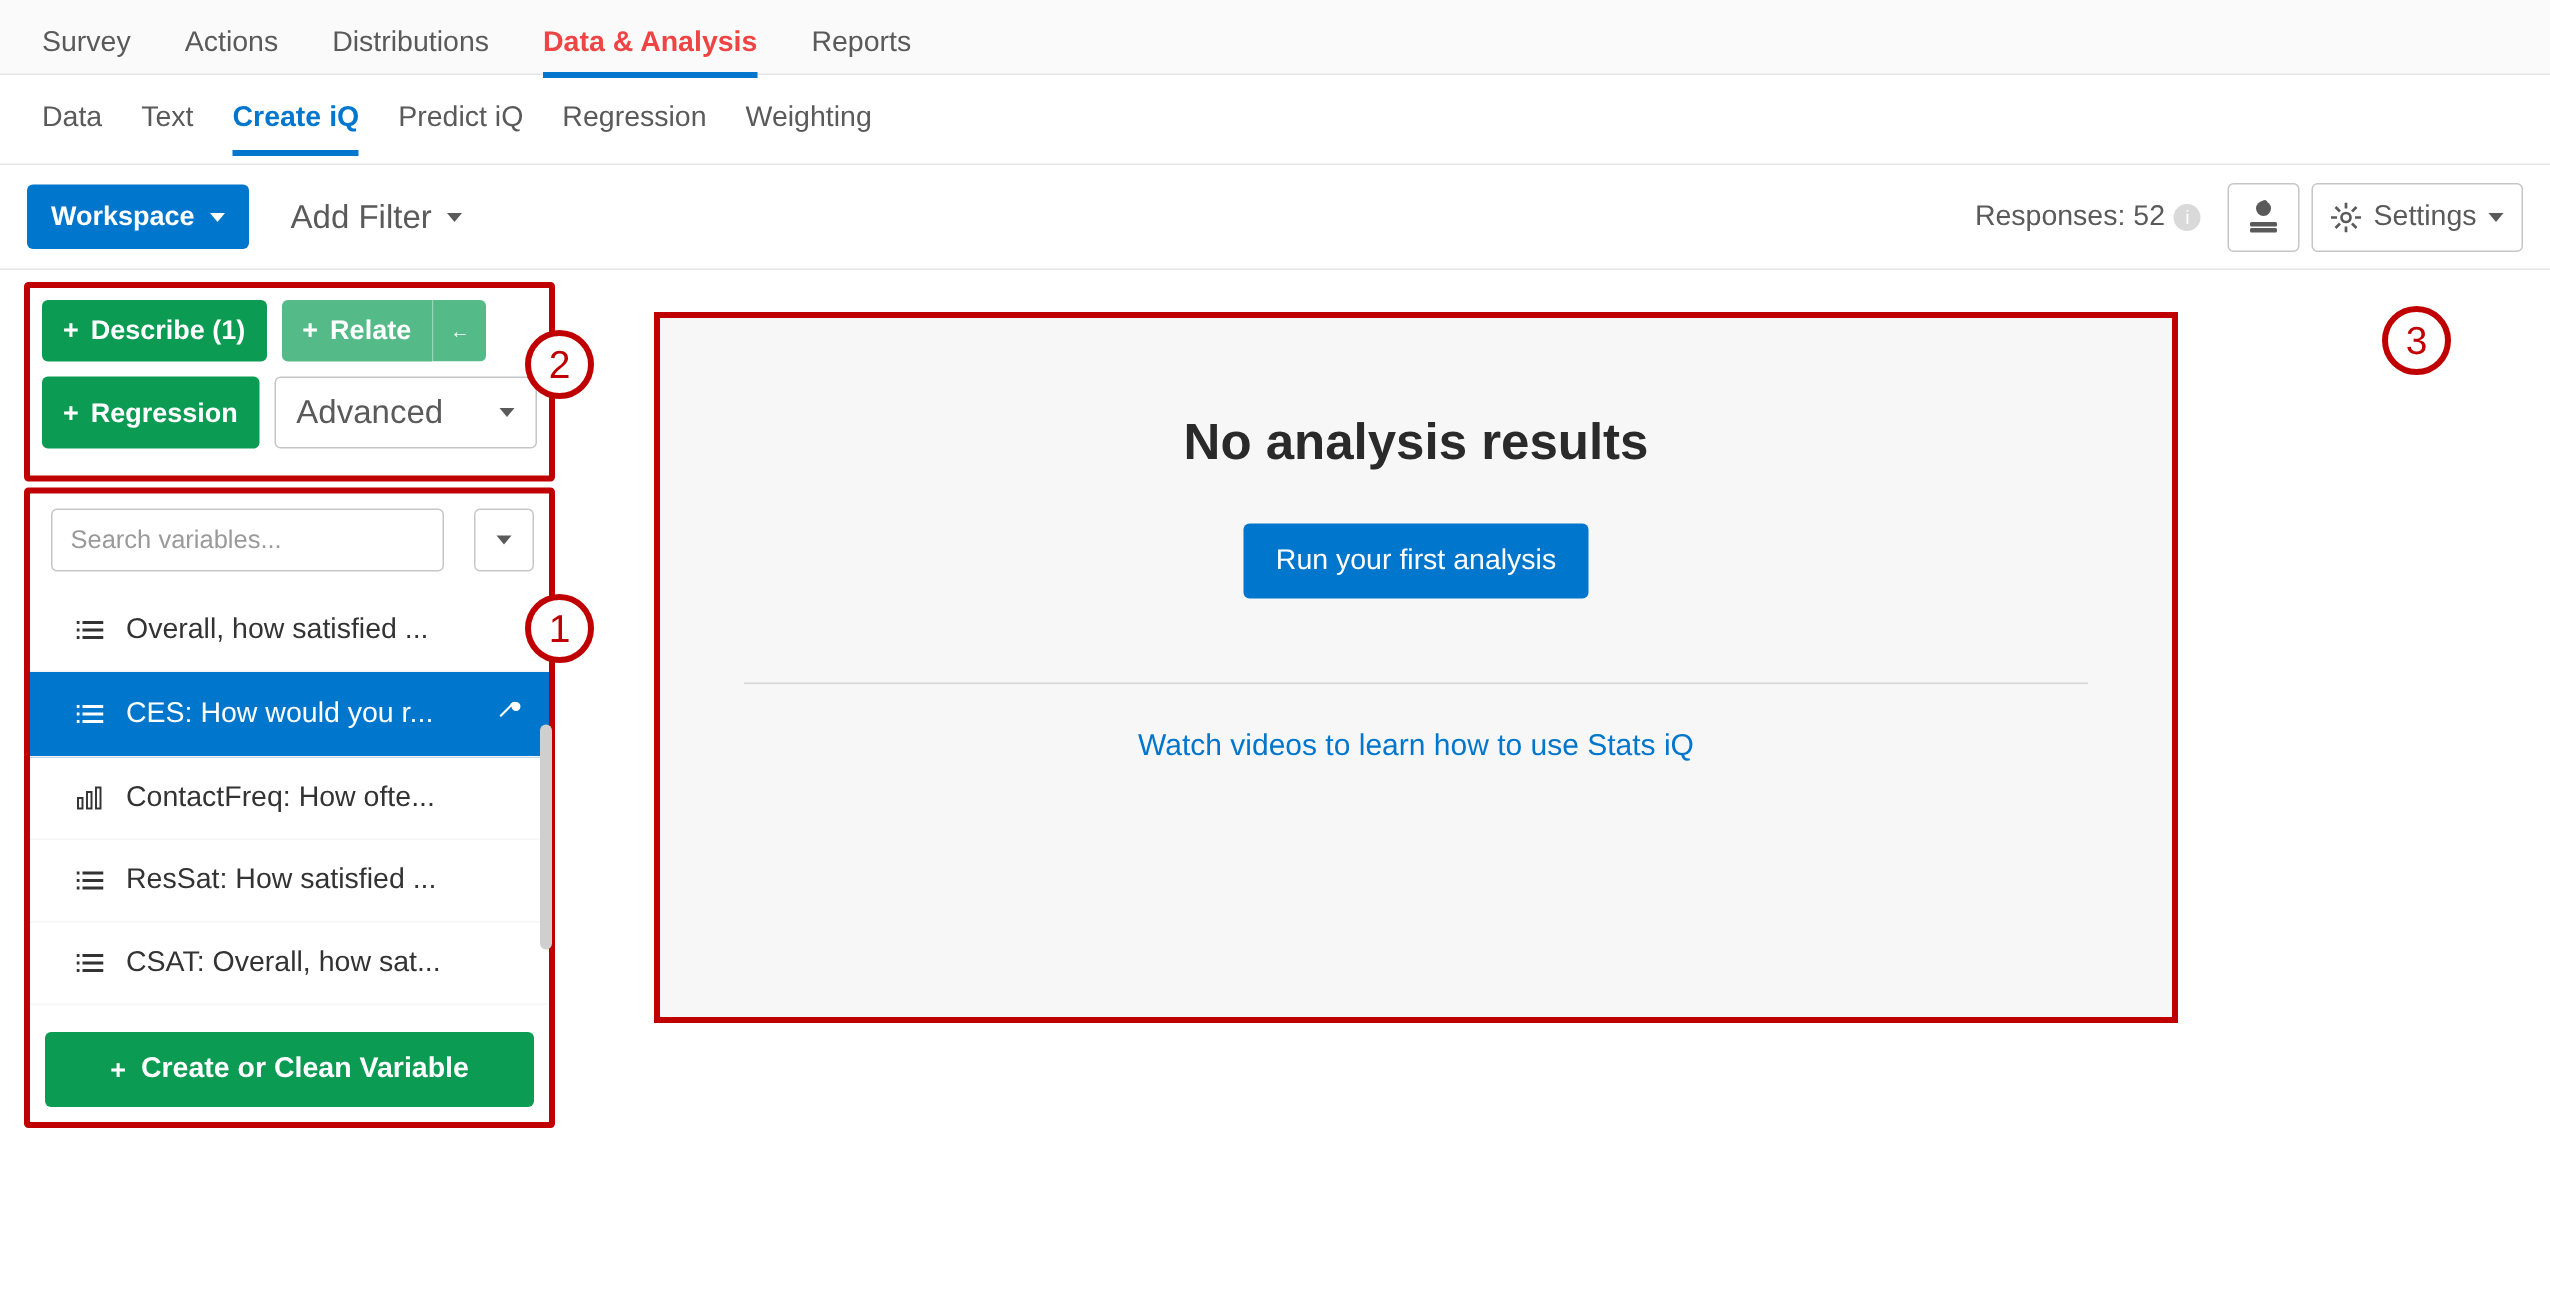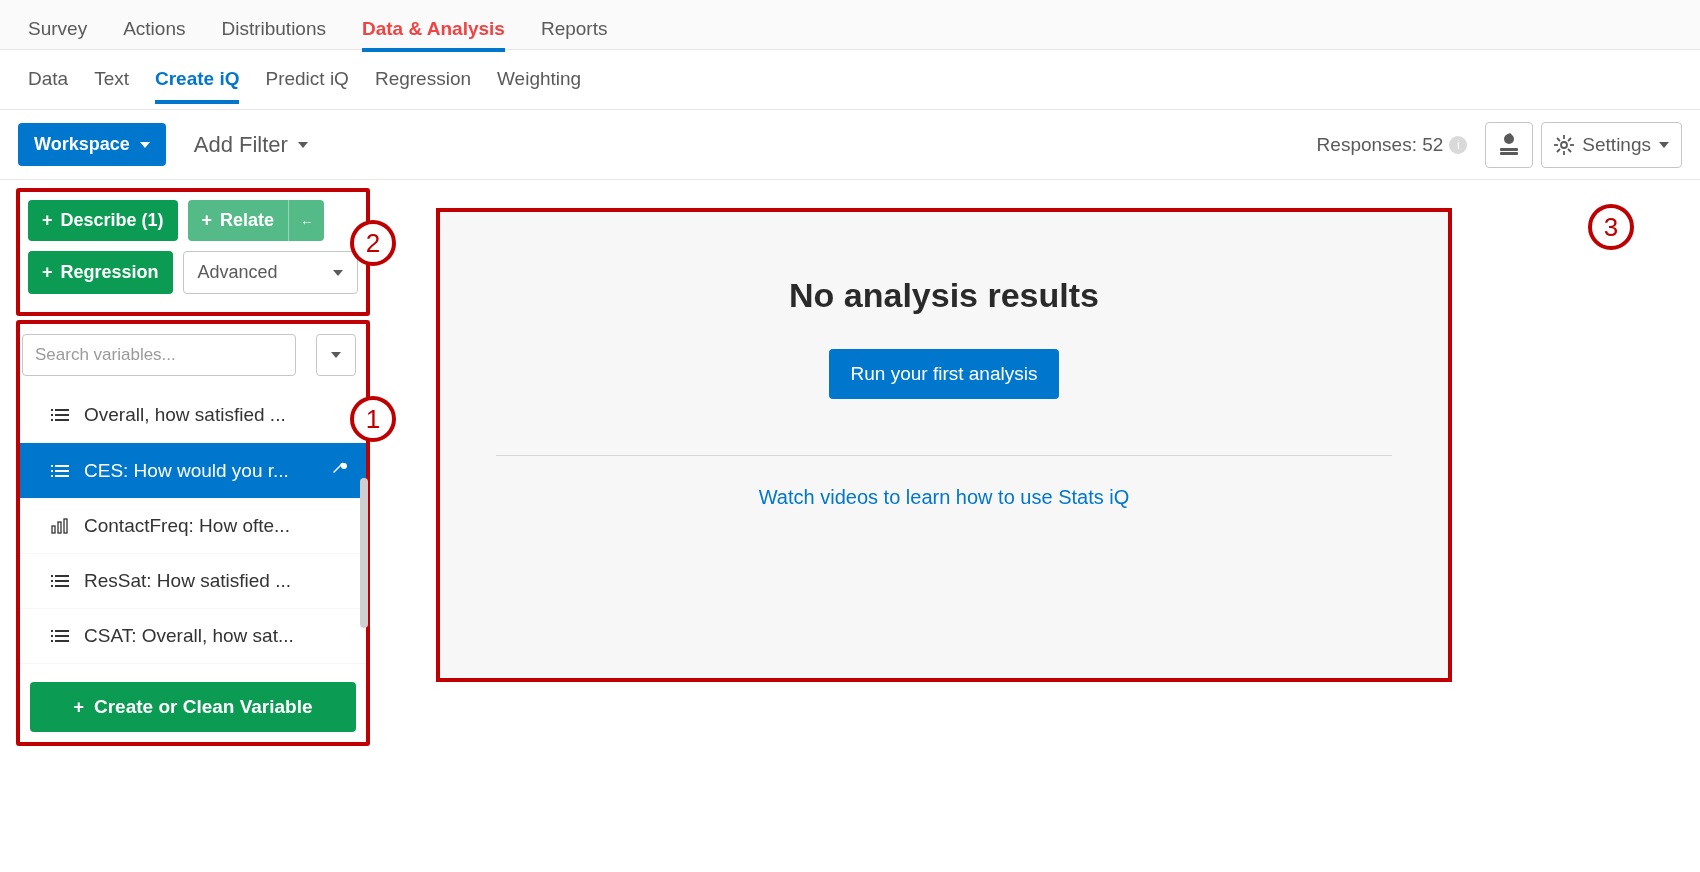--- a/index.html
+++ b/index.html
@@ -27,25 +27,25 @@
 
   
   .left-panel { position: absolute; left: 16px; top: 188px; width: 354px; }
   .analysis-box { border: 4px solid #c00000; border-radius: 3px; padding: 8px; background: #fff; position: relative; }
   .btnrow { display: flex; gap: 10px; margin-bottom: 10px; }
   .greenbtn { background: #0b9b52; color: #fff; border: none; border-radius: 4px; font-size: 18px; font-weight: 600; padding: 10px 14px; display: flex; align-items: center; gap: 8px; cursor: pointer; }
   .greenbtn.light { background: #54ba87; }
   .arrowbtn { background: #54ba87; color: #fff; border: none; border-left: 1px solid rgba(255,255,255,0.4); border-radius: 0 4px 4px 0; width: 36px; display: flex; align-items: center; justify-content: center; cursor: pointer; }
   .relate-group { display: flex; }
   .relate-group .greenbtn.light { border-radius: 4px 0 0 4px; }
-  .selectbtn { background: #fff; color: #5a5a5a; border: 1px solid #c6c6c6; border-radius: 4px; font-size: 18px; padding: 10px 14px; display: flex; align-items: center; gap: 24px; cursor: pointer; flex: 1; justify-content: space-between; }
+  .selectbtn { background: #fff; color: #5a5a5a; border: 1px solid #c6c6c6; border-radius: 4px; font-size: 22px; padding: 10px 14px; display: flex; align-items: center; gap: 24px; cursor: pointer; flex: 1; justify-content: space-between; }
   .plus { font-size: 18px; font-weight: 700; }
 
   .variables-box { border: 4px solid #c00000; border-radius: 3px; margin-top: 4px; padding: 10px 0 10px 0; background: #fff; position: relative; }
-  .searchrow { display: flex; gap: 20px; padding: 0 10px 12px 2px; }
+  .searchrow { display: flex; gap: 20px; padding: 0 10px 12px 14px; }
   .searchinput { flex: 1; border: 1px solid #c6c6c6; border-radius: 4px; padding: 10px 12px; font-size: 17px; color: #5a5a5a; }
   .searchinput::placeholder { color: #9a9a9a; }
   .dropbtn { width: 40px; border: 1px solid #c6c6c6; border-radius: 4px; background: #fff; cursor: pointer; display: flex; align-items: center; justify-content: center; color: #5a5a5a; }
 
   .varlist { position: relative; }
   .varitem { display: flex; align-items: center; gap: 14px; padding: 16px 18px 16px 30px; font-size: 19px; color: #333; cursor: pointer; border-bottom: 1px solid #f6f6f6; }
   .varitem:last-child { border-bottom: none; }
   .varitem.selected { background: #0076cc; color: #fff; }
   .varicon { width: 20px; height: 18px; display: inline-flex; align-items: center; justify-content: center; flex-shrink: 0; }
   .vartext { flex: 1; white-space: nowrap; overflow: hidden; text-overflow: ellipsis; }

